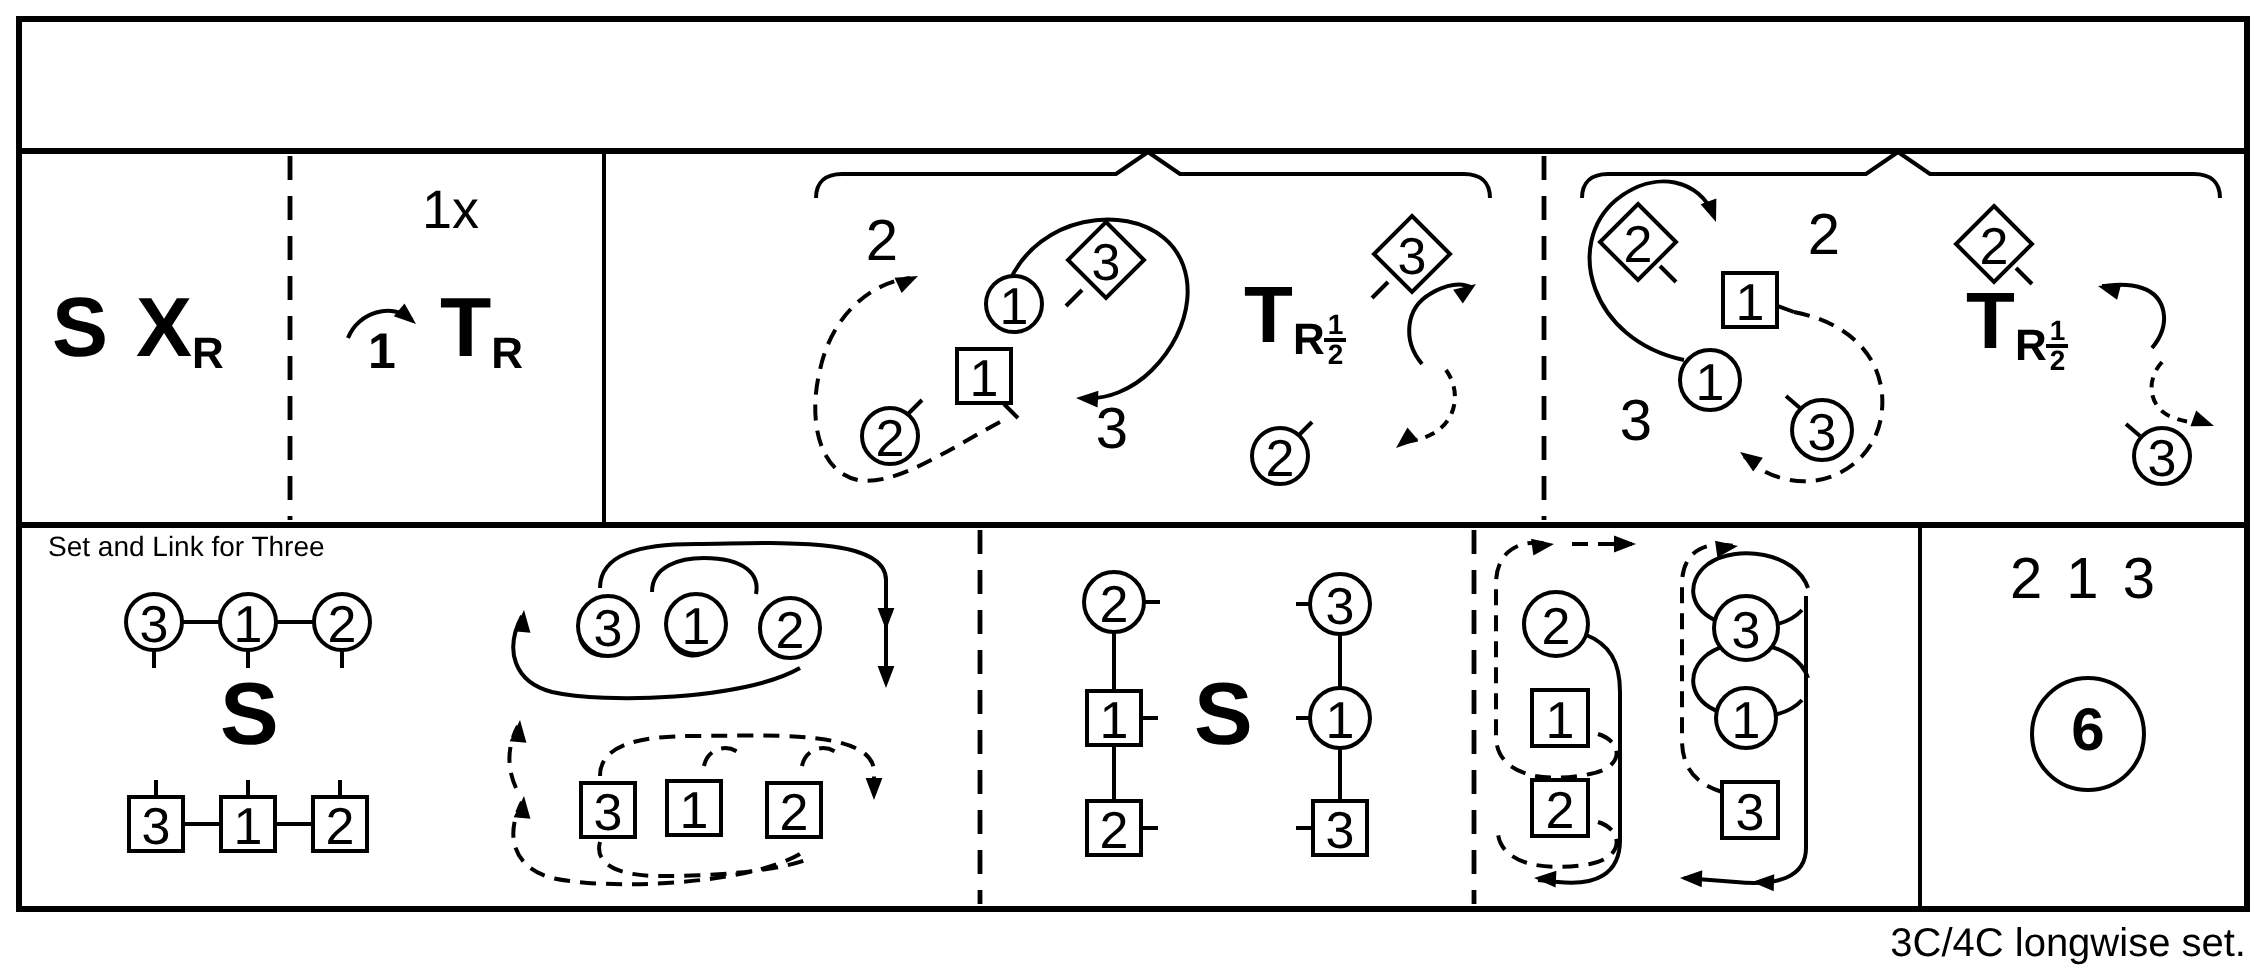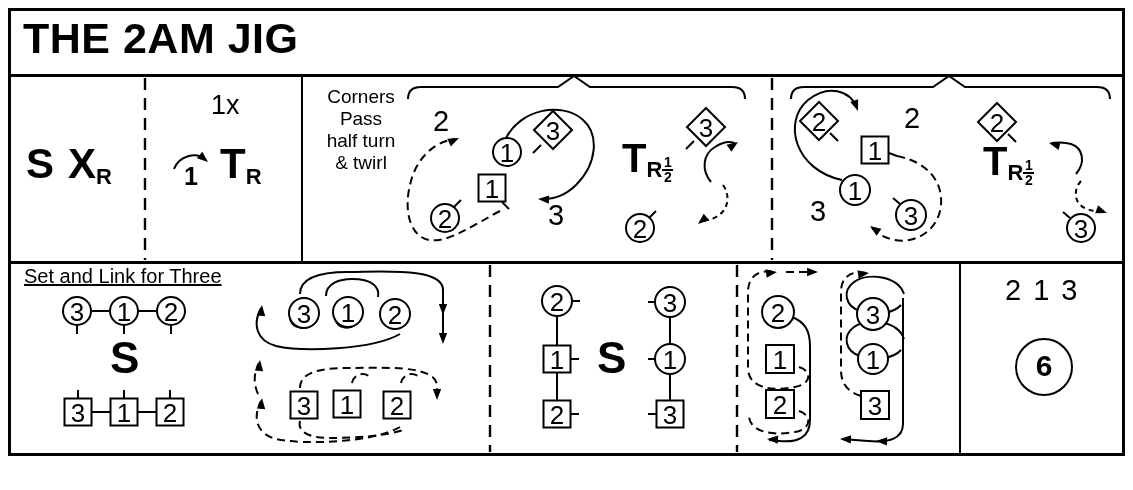--- a/index.html
+++ b/index.html
@@ -18,21 +18,21 @@
   .t-not{font-size:42px;font-weight:bold;line-height:1;}
   .t-sub{font-size:22px;font-weight:bold;line-height:1;margin-top:23px;}
   .notgrp{display:flex;align-items:flex-start;}
   .frac{display:flex;flex-direction:column;align-items:center;margin-top:18px;
         font-size:14px;font-weight:bold;line-height:13px;}
   .fracbar{width:11px;height:2px;background:#000;}
   .t-caption{font-size:19px;line-height:22px;text-align:center;}
   .t-caption span{display:block;}
   .t-label{font-size:29px;line-height:29px;width:24px;text-align:center;}
   .symnum{font-size:26px;line-height:26px;width:30px;text-align:center;}
-  .t-slink{font-size:20px;text-decoration:underline;}
+  .t-slink{font-size:14px;}
   .t-bigS{font-size:44px;font-weight:bold;line-height:1;}
   .t-order{font-size:29px;letter-spacing:2px;}
   .t-six{font-size:30px;font-weight:bold;line-height:30px;width:30px;text-align:center;}
   .t-one{font-size:25px;font-weight:bold;line-height:25px;width:30px;text-align:center;}
   .t-1x{display:flex;align-items:flex-start;font-size:27px;line-height:1;}
   .t-footer{font-size:20px;}
 </style>
 </head>
 <body>
 
@@ -193,43 +193,36 @@
     <polygon class="ah" points="0,0 -11,4.2 -11,-4.2" transform="translate(869,273) rotate(-8)"></polygon>
     <polygon class="ah" points="0,0 -11,4.2 -11,-4.2" transform="translate(840,439) rotate(182)"></polygon>
     <polygon class="ah" points="0,0 -11,4.2 -11,-4.2" transform="translate(876,441) rotate(182)"></polygon>
   </g>
 
   <g>
     <circle cx="1044" cy="367" r="28" class="sym"></circle>
   </g>
 </svg>
 
-<div class="abs t-title" style="left:23px;top:14px;">THE 2AM JIG</div>
 
 <div class="abs notgrp" style="left:26px;top:143px;">
   <span class="t-not">S</span>
   <span class="t-not" style="margin-left:14px;">X</span>
   <span class="t-sub">R</span>
 </div>
 
 <div class="abs t-1x" style="left:211px;top:92px;">
   <span>1x</span>
 </div>
 <div class="abs t-one" style="left:176px;top:164px;">1</div>
 <div class="abs notgrp" style="left:220px;top:143px;">
   <span class="t-not">T</span>
   <span class="t-sub">R</span>
 </div>
 
-<div class="abs t-caption" style="left:316px;top:86px;width:90px;">
-  <span>Corners</span>
-  <span>Pass</span>
-  <span>half turn</span>
-  <span>&amp; twirl</span>
-</div>
 <div class="abs t-label" style="left:429px;top:107px;">2</div>
 <div class="abs t-label" style="left:544px;top:201px;">3</div>
 <div class="abs notgrp" style="left:622px;top:138px;">
   <span class="t-not" style="font-size:40px;">T</span>
   <span class="t-sub" style="margin-top:21px;">R</span>
   <span class="frac">
     <span>1</span>
     <span class="fracbar"></span>
     <span>2</span>
   </span>
@@ -286,14 +279,15 @@
 <div class="abs symnum" style="left:763px;top:300px;">2</div>
 <div class="abs symnum" style="left:765px;top:347px;">1</div>
 <div class="abs symnum" style="left:765px;top:392px;">2</div>
 <div class="abs symnum" style="left:858px;top:302px;">3</div>
 <div class="abs symnum" style="left:858px;top:347px;">1</div>
 <div class="abs symnum" style="left:860px;top:393px;">3</div>
 
 <div class="abs t-order" style="left:1005px;top:274px;">2 1 3</div>
 <div class="abs t-six" style="left:1029px;top:351px;">6</div>
 
+<div class="abs t-footer" style="right:10px;top:461px;">3C/4C longwise set.</div>
 
 </div>
 
 </body></html>

